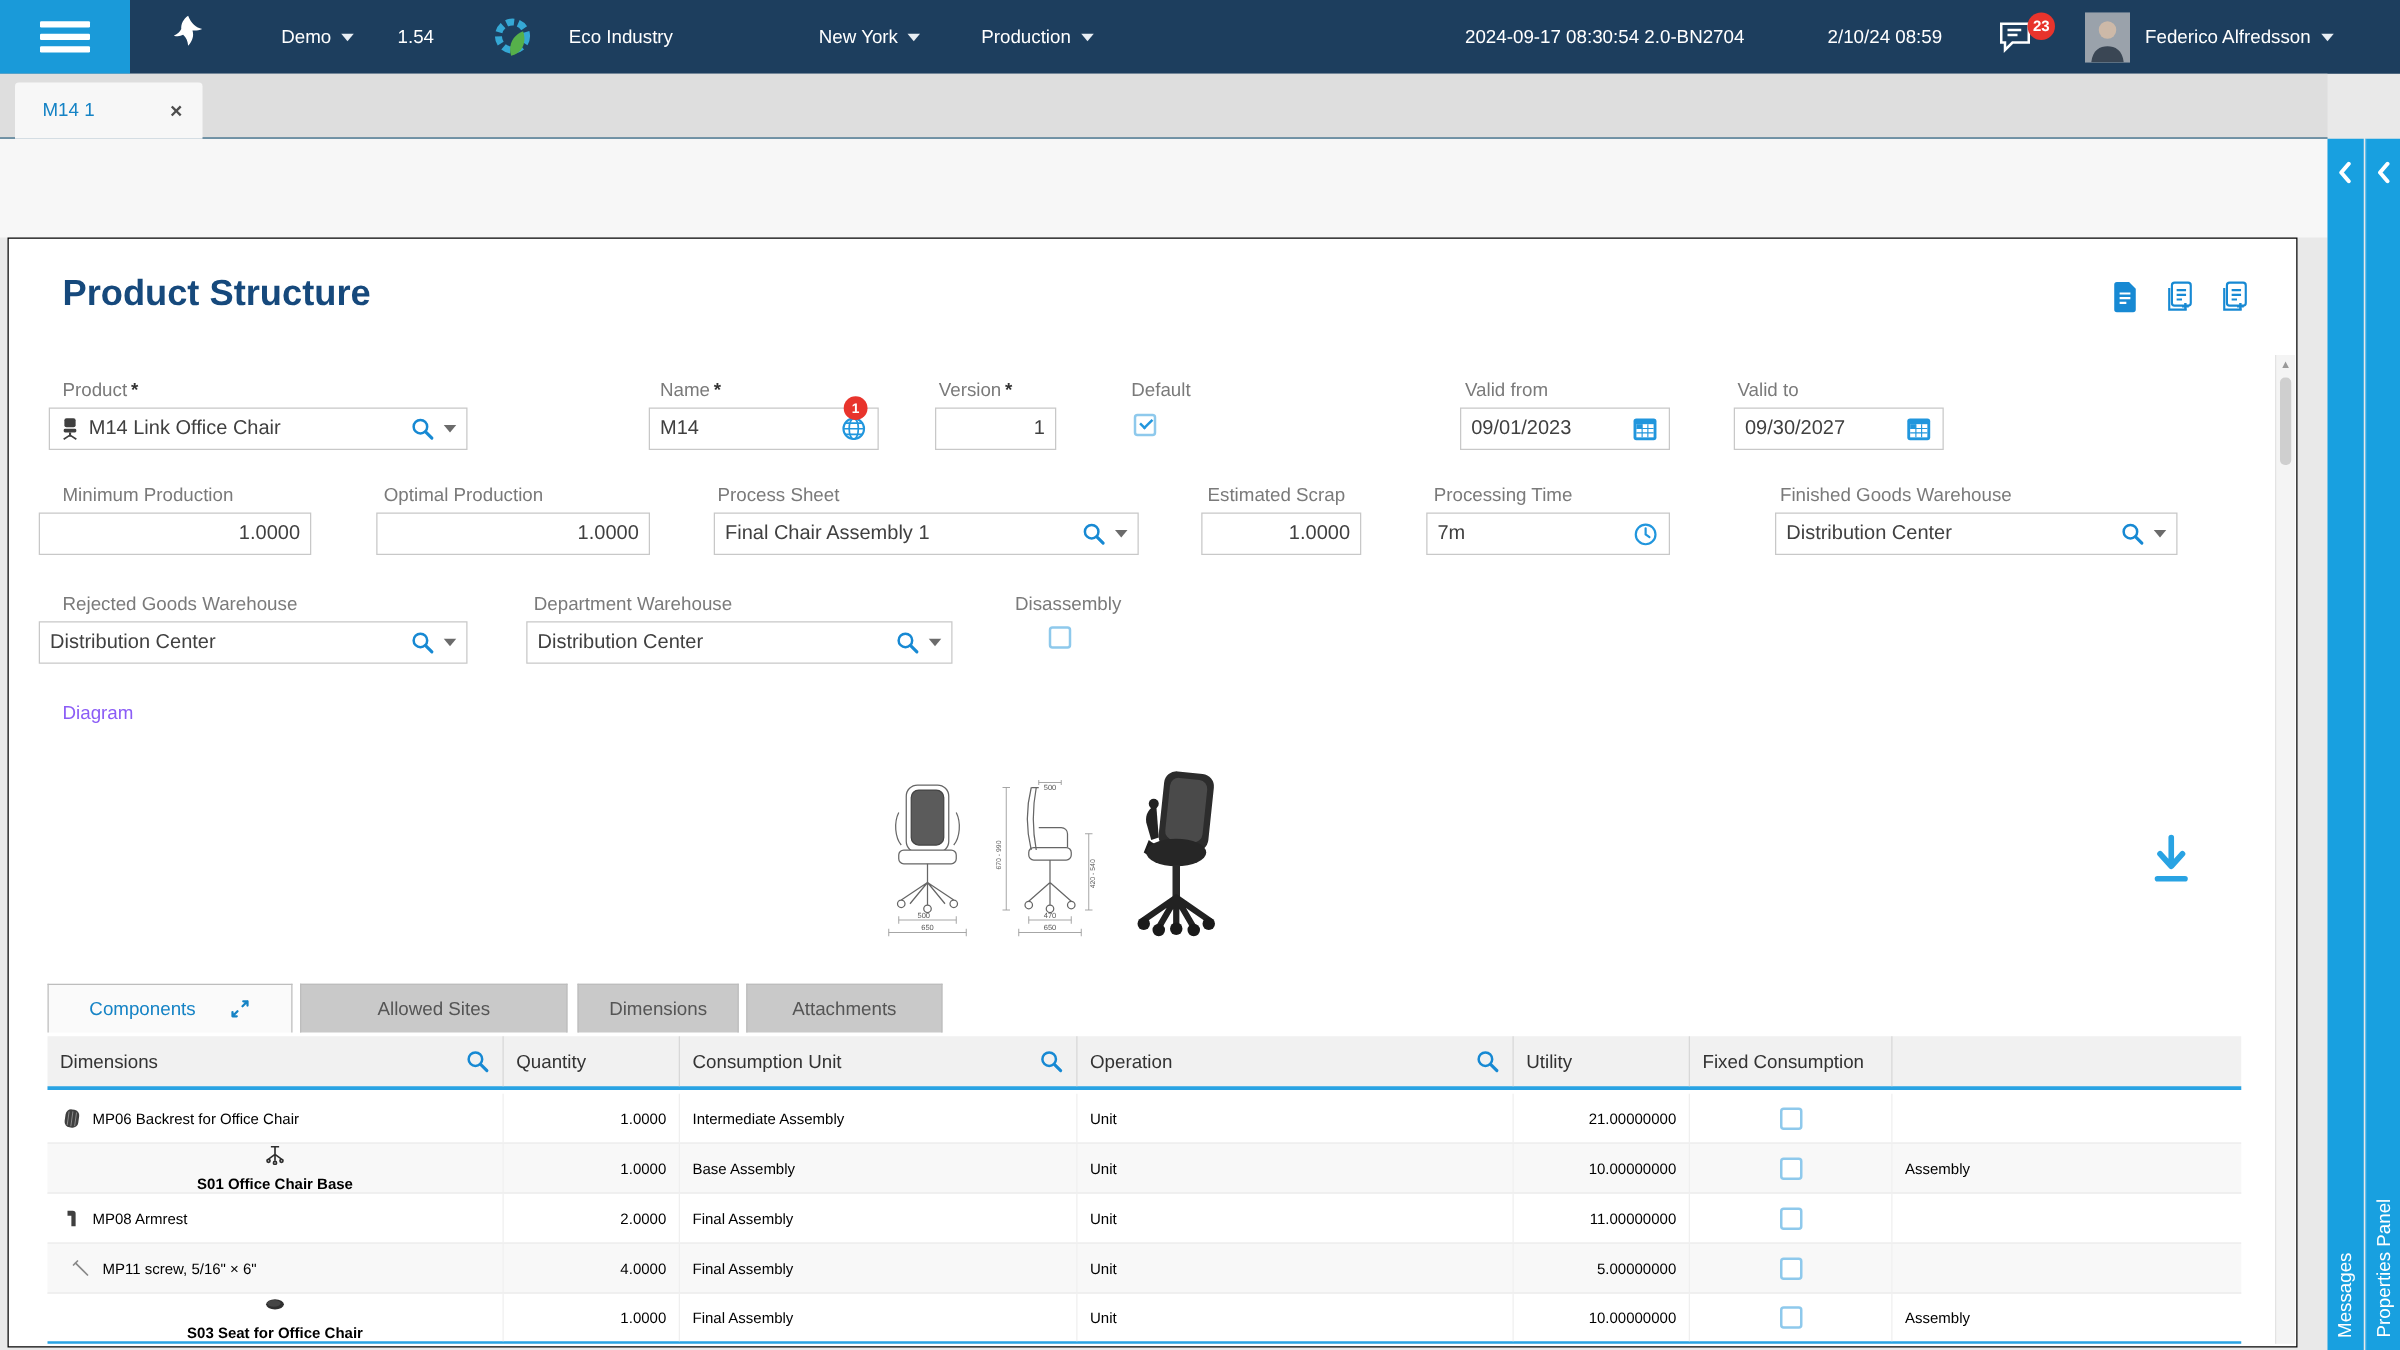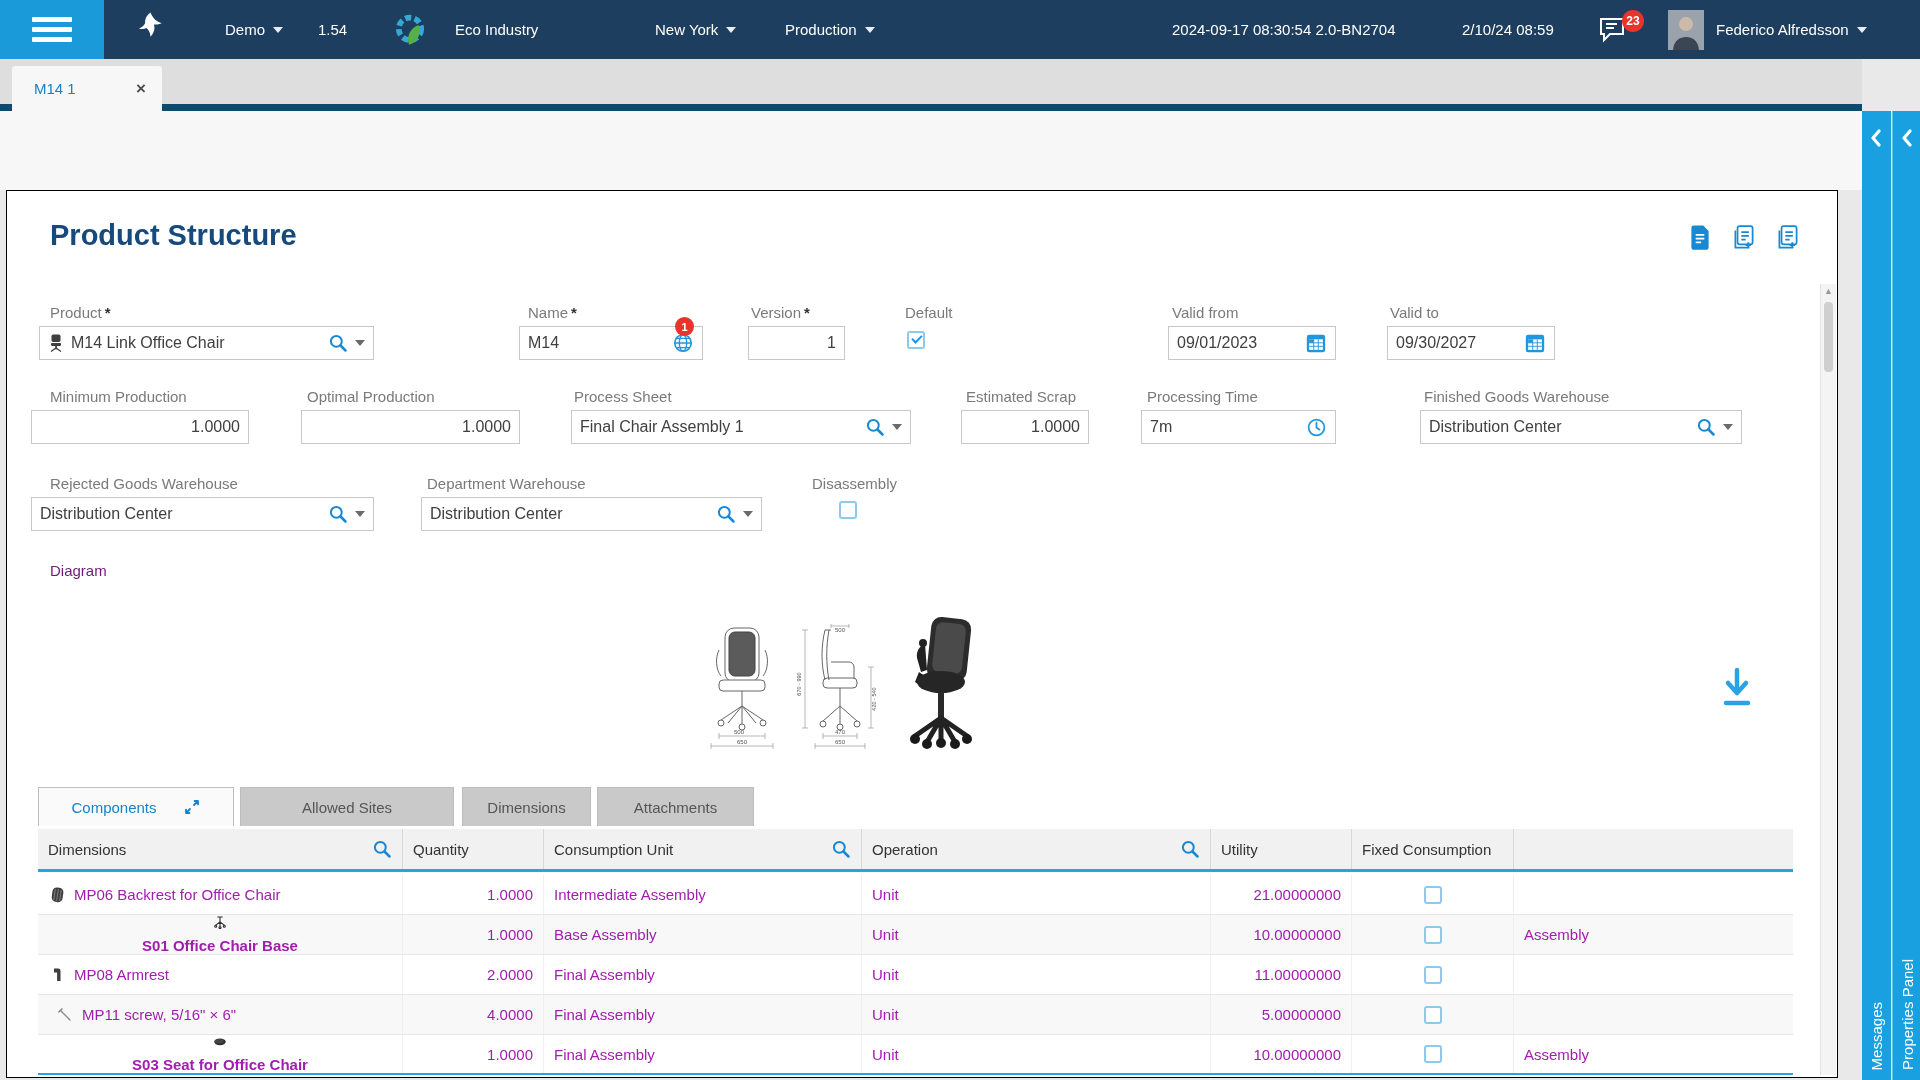--- a/index.html
+++ b/index.html
@@ -8,21 +8,21 @@
   
   #topbar{position:absolute;left:0;top:0;width:1920px;height:59px;background:#1d3e5e;}
   .tb-item{position:absolute;top:0;height:59px;display:flex;align-items:center;color:#fff;font-size:15px;white-space:nowrap;}
   .tb-caret{width:0;height:0;border-left:5px solid transparent;border-right:5px solid transparent;border-top:6px solid #e8eef4;margin-left:8px;}
   #hamburger{position:absolute;left:0;top:0;width:104px;height:59px;background:#1a9ad9;display:flex;align-items:center;justify-content:center;cursor:pointer;}
   #hamburger .bars{width:40px;}
   #hamburger .bars div{height:5px;background:#fff;margin:5px 0;border-radius:1px;}
   .badge{position:absolute;background:#e8342c;color:#fff;border-radius:50%;display:flex;align-items:center;justify-content:center;font-weight:700;}
   #avatar{position:absolute;left:1668px;top:10px;width:36px;height:40px;background:#9aa2ab;overflow:hidden;}
   
-  #tabbar{position:absolute;left:0;top:59px;width:1862px;height:52px;background:#dedede;border-bottom:7px solid #0c4a6e;box-sizing:border-box;}
+  #tabbar{position:absolute;left:0;top:59px;width:1862px;height:52px;background:#dedede;border-bottom:1px solid #0c4a6e;box-sizing:border-box;}
   #doc-tab{position:absolute;left:12px;top:7px;width:150px;height:45px;background:#f7f7f7;border-radius:3px 3px 0 0;display:flex;align-items:center;padding:0 16px 0 22px;box-sizing:border-box;color:#1583c5;font-size:15px;}
   #doc-tab .close{margin-left:auto;color:#4d4d4d;font-size:17px;font-weight:700;line-height:1;}
   
   #toolbar{position:absolute;left:0;top:111px;width:1862px;height:79px;background:#f7f7f7;}
   .tbtn{position:absolute;top:131px;width:38px;height:38px;display:flex;align-items:center;justify-content:center;cursor:pointer;}
   .tsep{position:absolute;top:133px;width:1px;height:34px;background:#dedede;}
   .tlabel{position:absolute;top:131px;height:38px;display:flex;align-items:center;font-size:15px;color:#333;}
   
   .strip{position:absolute;top:111px;width:29px;height:969px;background:#18a0e0;}
   .strip .chev{position:absolute;left:7px;top:18px;}
@@ -39,21 +39,21 @@
   .cb{width:18px;height:18px;border:2px solid #8ec9ec;border-radius:3px;background:#fff;display:inline-block;box-sizing:border-box;position:relative;}
   .cb.checked::after{content:"";position:absolute;left:3px;top:2px;width:8px;height:4px;border-left:2px solid #2196dd;border-bottom:2px solid #2196dd;transform:rotate(-45deg);}
   
   .dtab{position:absolute;top:596px;height:39px;background:#c9c9c9;border:1px solid #bdbdbd;border-bottom:none;box-sizing:border-box;display:flex;align-items:center;justify-content:center;font-size:15px;color:#555;cursor:pointer;}
   .dtab.active{background:#fafafa;color:#1583c5;z-index:2;}
   
   .grid7{display:grid;grid-template-columns:365px 141px 318px 349px 141px 162px 279px;}
   #thead{position:absolute;left:31px;top:638px;width:1755px;height:43px;background:#f1f1f1;border-bottom:3px solid #29a3e3;box-sizing:border-box;}
   .th{display:flex;align-items:center;padding:0 10px;font-size:15px;color:#333;border-right:1px solid #d8d8d8;box-sizing:border-box;white-space:nowrap;overflow:hidden;}
   .tr{position:absolute;left:31px;width:1755px;height:40px;border-bottom:1px solid #e6e6e6;box-sizing:border-box;}
-  .td{display:flex;align-items:center;gap:8px;padding:0 10px;font-size:15px;color:#a21caf;border-right:1px solid #efefef;box-sizing:border-box;white-space:nowrap;overflow:hidden;}
+  .td{display:flex;align-items:center;gap:8px;padding:0 10px;font-size:12px;color:#000000;border-right:1px solid #efefef;box-sizing:border-box;white-space:nowrap;overflow:hidden;}
   .td.num{justify-content:flex-end;}
   .td.ctr{justify-content:center;}
   .td.bold{font-weight:700;flex-direction:column;}
   
   #card-scroll{position:absolute;right:1px;top:93px;bottom:2px;width:15px;background:#f4f4f4;border-left:1px solid #e3e3e3;}
   #card-scroll .arr{position:absolute;left:3px;top:2px;font-size:9px;color:#999;}
   #card-scroll .thumb{position:absolute;left:3px;top:18px;width:9px;height:70px;background:#cfcfcf;border-radius:4px;}
   #page-thumb{position:absolute;left:1820px;top:618px;width:7px;height:32px;border-radius:3px;background:#29a3e3;}
   svg{display:block;}
 </style>
@@ -423,21 +423,21 @@
       <svg class="ic" width="20" height="20">
           <use href="#i-search"></use>
         </svg>
       <span class="caret"></span>
     </div>
 
     <div class="lbl" style="left:805px;top:284px">Disassembly</div>
     <span class="cb abs" style="left:810px;top:310px"></span>
 
     
-    <div class="lbl" style="left:43px;top:371px;color:#701a75">Diagram</div>
+    <div class="lbl" style="left:43px;top:371px;color:#8b5cf6">Diagram</div>
 
     <div class="abs" style="left:696px;top:425px;display:flex;gap:14px;align-items:flex-end;">
 
       <svg width="78" height="132" viewBox="0 0 78 132">
         <g fill="none" stroke="#666" stroke-width="1">
           <rect x="22" y="4" width="34" height="54" rx="9"></rect>
           <rect x="26" y="8" width="26" height="44" rx="6" fill="#5b5b5b" stroke="#444"></rect>
           <path d="M16 26c-4 8-3 20 2 26M62 26c4 8 3 20-2 26"></path>
           <rect x="16" y="56" width="46" height="11" rx="4" fill="#fff"></rect>
           <line x1="39" y1="67" x2="39" y2="82"></line>

